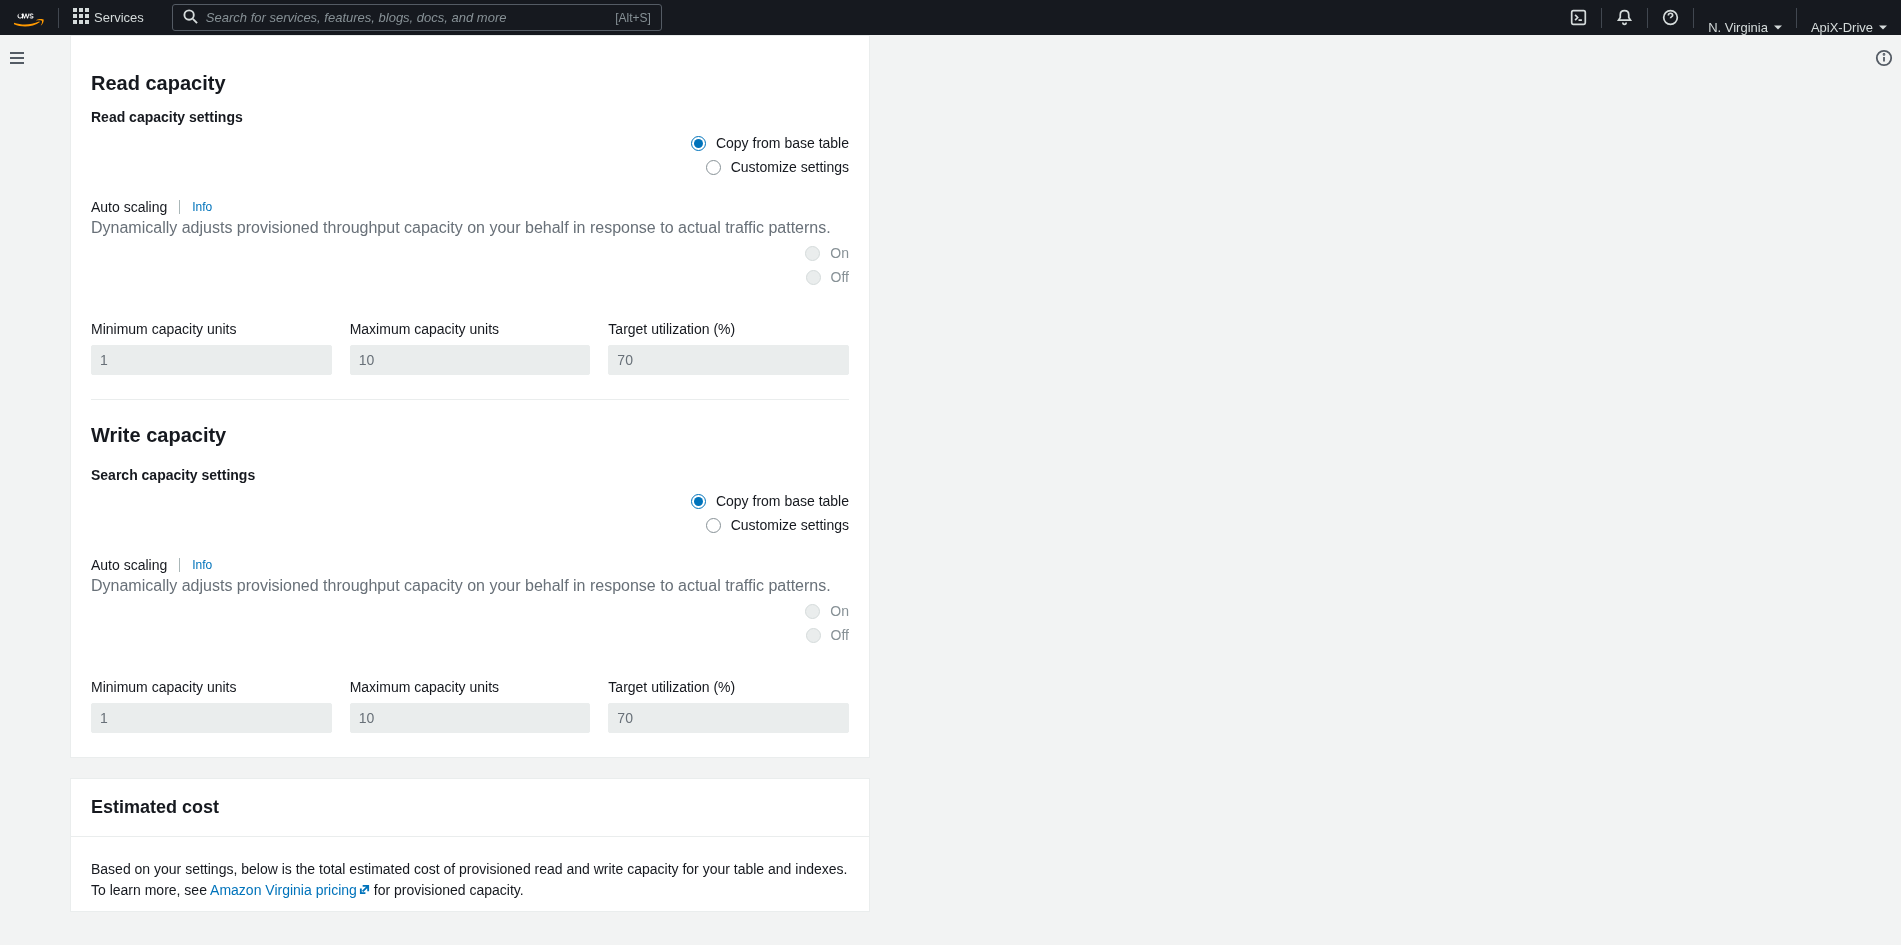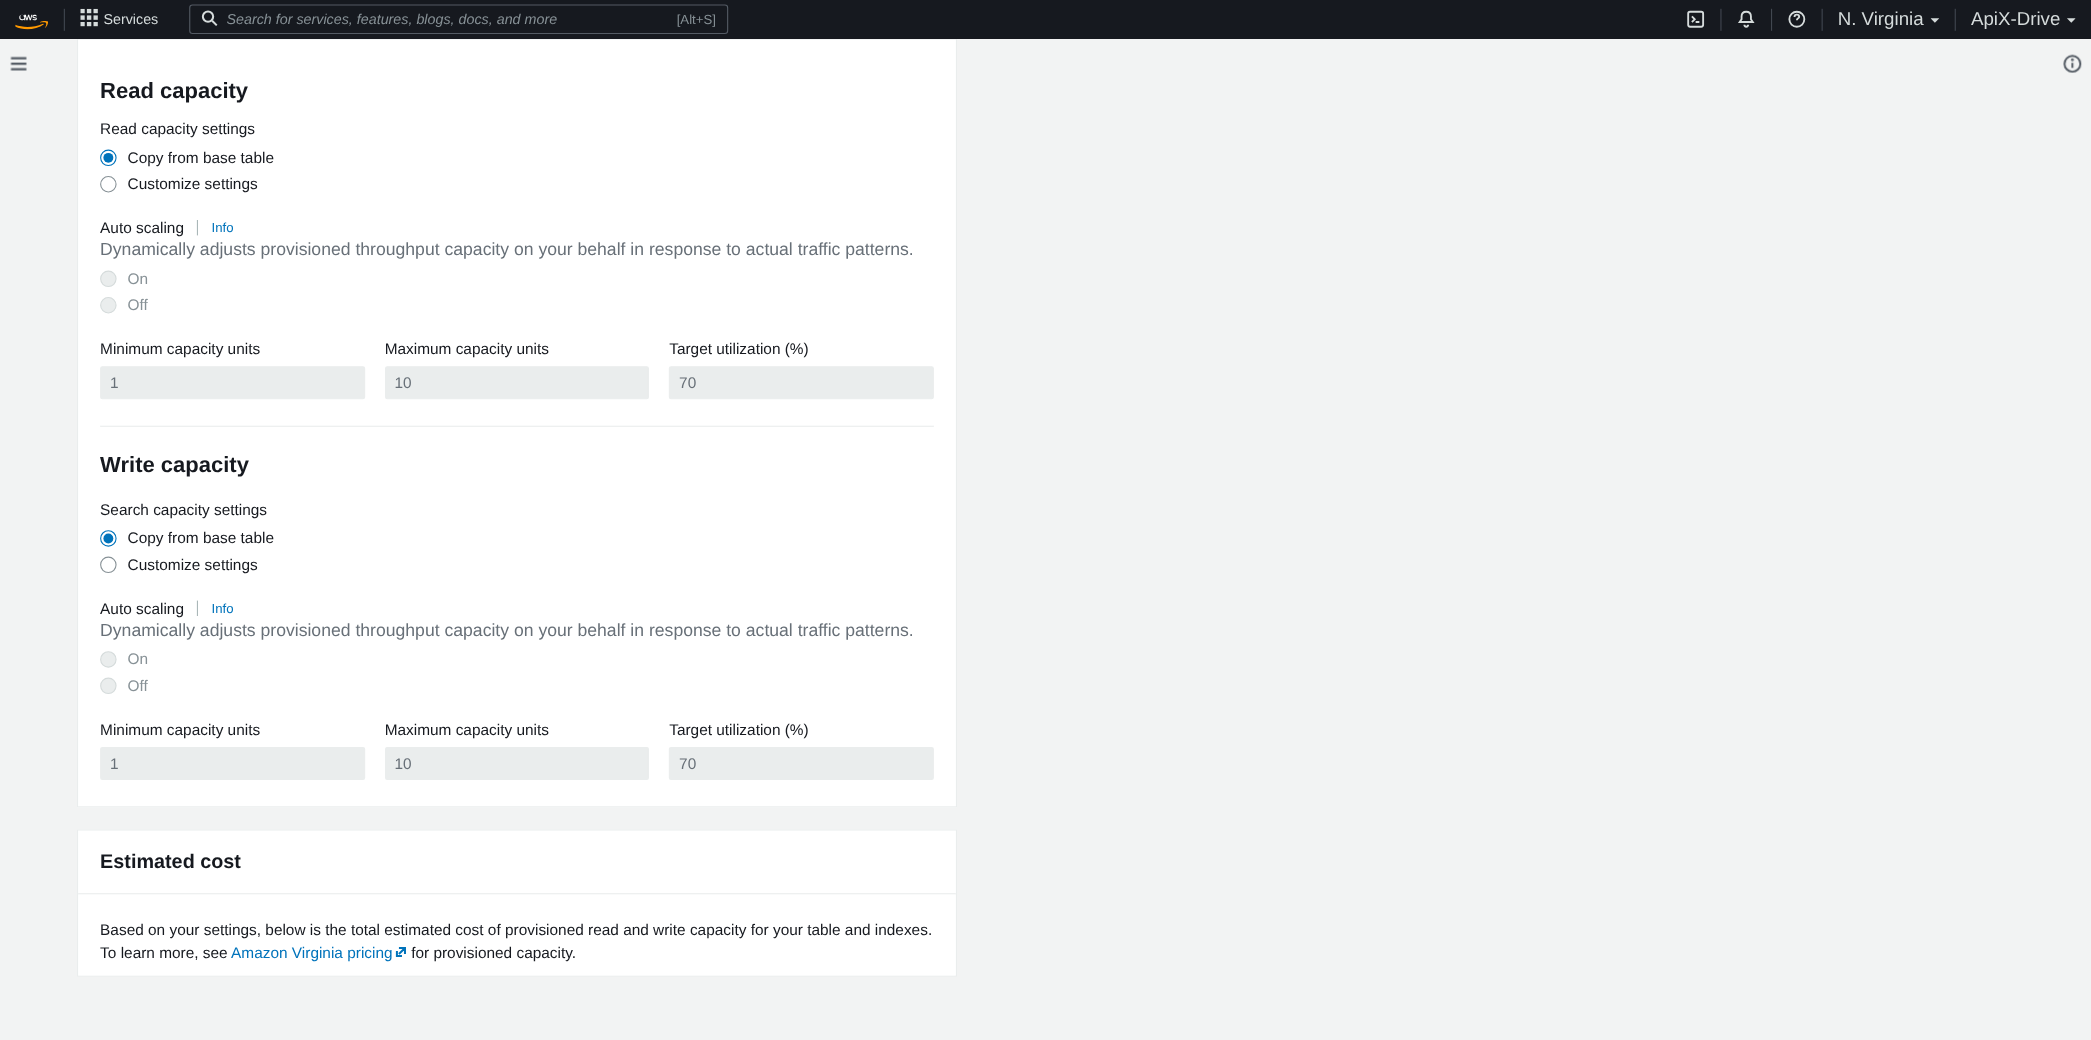--- a/index.html
+++ b/index.html
@@ -15,55 +15,55 @@
 .services-btn .grid-icon svg { width: 16px; height: 16px; }
 .services-btn .label { font-size: 13px; color: #d5dbdb; }
 .search-wrap { margin-left: 14px; display: flex; align-items: center; height: 27px; width: 490px; border: 1px solid #545b64; border-radius: 3px; background: #16191f; padding: 0 10px; }
 .search-wrap .search-icon svg { width: 15px; height: 15px; fill: #d5dbdb; }
 .search-input { flex: 1; background: transparent; border: none; outline: none; color: #d5dbdb; font-size: 13px; font-style: italic; padding: 0 8px; }
 .search-input::placeholder { color: #879196; font-style: italic; }
 .search-shortcut { color: #879196; font-size: 12px; font-style: normal; }
 .topnav-right { margin-left: auto; display: flex; align-items: center; height: 100%; }
 .nav-icon-btn { display: flex; align-items: center; padding: 0 14px; height: 100%; cursor: pointer; }
 .nav-icon-btn svg { width: 17px; height: 17px; stroke: #d5dbdb; fill: none; stroke-width: 2; }
-.nav-text-btn { display: flex; align-items: center; gap: 6px; padding: 0 14px; height: 100%; cursor: pointer; font-size: 17px; color: #d5dbdb; }
+.nav-text-btn { display: flex; align-items: flex-end; gap: 6px; padding: 0 14px; height: 100%; cursor: pointer; font-size: 13px; color: #d5dbdb; }
 .nav-text-btn .caret svg { width: 8px; height: 8px; fill: #d5dbdb; }
 
 
 .left-toggle { position: fixed; top: 46px; left: 5px; width: 24px; height: 24px; display: flex; align-items: center; justify-content: center; cursor: pointer; }
 .left-toggle svg { width: 16px; height: 16px; stroke: #545b64; stroke-width: 2; fill: none; }
 .right-toggle { position: fixed; top: 46px; right: 5px; width: 24px; height: 24px; display: flex; align-items: center; justify-content: center; cursor: pointer; }
 .right-toggle svg { width: 18px; height: 18px; stroke: #545b64; stroke-width: 2; fill: none; }
 
 
 .workspace { position: absolute; top: 35px; left: 35px; right: 35px; bottom: 0; background: #f2f3f3; overflow: hidden; }
 .panel-stack { width: 800px; margin-left: 35px; }
 .panel { background: #fff; border: 1px solid #eaeded; }
 .panel-body { padding: 20px 20px 24px 20px; }
 
 .section-heading { font-size: 20px; font-weight: 700; color: #16191f; margin-bottom: 20px; }
 .section-heading.top { margin-top: 12px; margin-bottom: 14px; padding-top: 4px; }
-.section-sub-heading { font-size: 14px; font-weight: 400; color: #16191f; margin-bottom: 10px; }
-
-.radio-row { display: flex; align-items: center; gap: 10px; margin-bottom: 8px; cursor: pointer; }
+.section-sub-heading { font-size: 14px; font-weight: 700; color: #16191f; margin-bottom: 10px; }
+
+.radio-row { display: flex; align-items: center; gap: 10px; margin-bottom: 8px; cursor: pointer; justify-content: flex-end; }
 .radio { width: 15px; height: 15px; border: 1px solid #879196; border-radius: 50%; flex-shrink: 0; position: relative; background: #fff; }
 .radio.selected { border-color: #0073bb; }
 .radio.selected::after { content: ""; position: absolute; top: 2px; left: 2px; width: 9px; height: 9px; border-radius: 50%; background: #0073bb; }
 .radio.disabled { border-color: #d5dbdb; background: #eaeded; }
 .radio-label { font-size: 14px; color: #16191f; }
 .radio-label.disabled { color: #879196; }
 
 .autoscale-block { margin-top: 24px; }
 .autoscale-header { display: flex; align-items: center; gap: 12px; }
 .autoscale-title { font-size: 14px; color: #16191f; }
 .autoscale-sep { width: 1px; height: 14px; background: #aab7b8; }
 .autoscale-info { font-size: 12px; font-weight: 400; color: #0073bb; cursor: pointer; }
 .autoscale-desc { font-size: 16px; color: #687078; margin-top: 4px; margin-bottom: 8px; }
 
-.capacity-row { display: flex; gap: 18px; margin-top: 24px; }
+.capacity-row { display: flex; gap: 18px; margin-top: 36px; }
 .capacity-col { flex: 1; }
 .cap-label { font-size: 14px; color: #16191f; margin-bottom: 8px; }
 .cap-input { width: 100%; height: 30px; background: #eaeded; border: 1px solid #eaeded; border-radius: 2px; padding: 0 8px; font-size: 14px; color: #687078; }
 
 .panel-divider { height: 1px; background: #eaeded; margin: 24px 0; }
 
 .est-panel { margin-top: 20px; }
 .est-header { padding: 18px 20px; border-bottom: 1px solid #eaeded; }
 .est-title { font-size: 18px; font-weight: 700; color: #16191f; }
 .est-body { padding: 22px 20px 10px 20px; }

